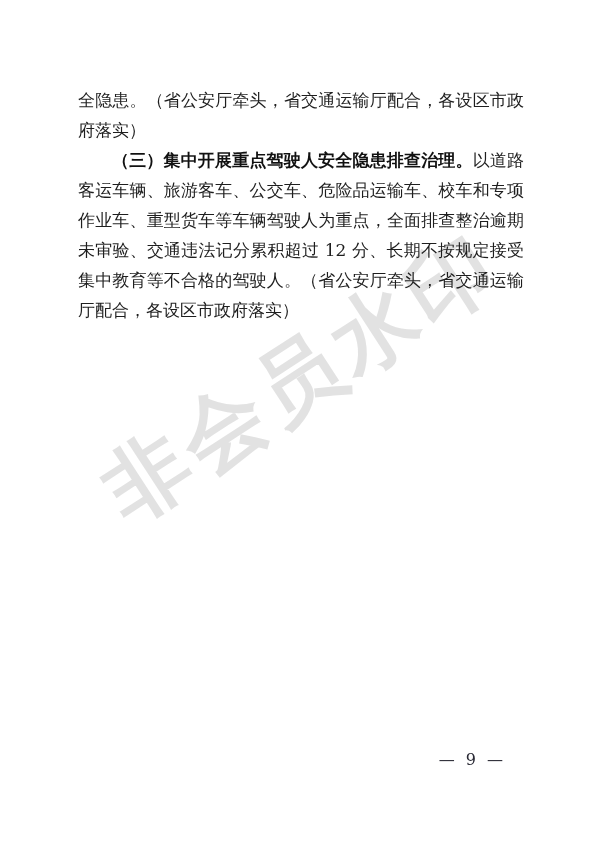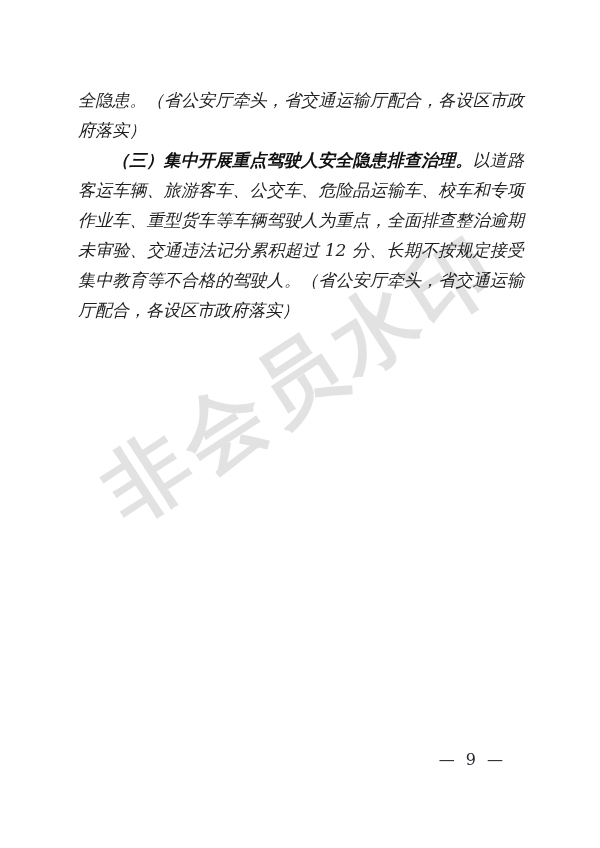--- a/index.html
+++ b/index.html
@@ -45,21 +45,20 @@
     color: #1e1e1e;
     font-size: 17px;
     line-height: 30px;
     text-align: justify;
     word-break: break-all;
   }
   .para {
     margin: 0;
     padding: 0;
     text-indent: 2em;
-    font-style: italic;
   }
   .para.no-indent {
     text-indent: 0;
   }
   .para .heading {
     font-weight: bold;
     color: #111111;
   }
   .page-number {
     position: absolute;

